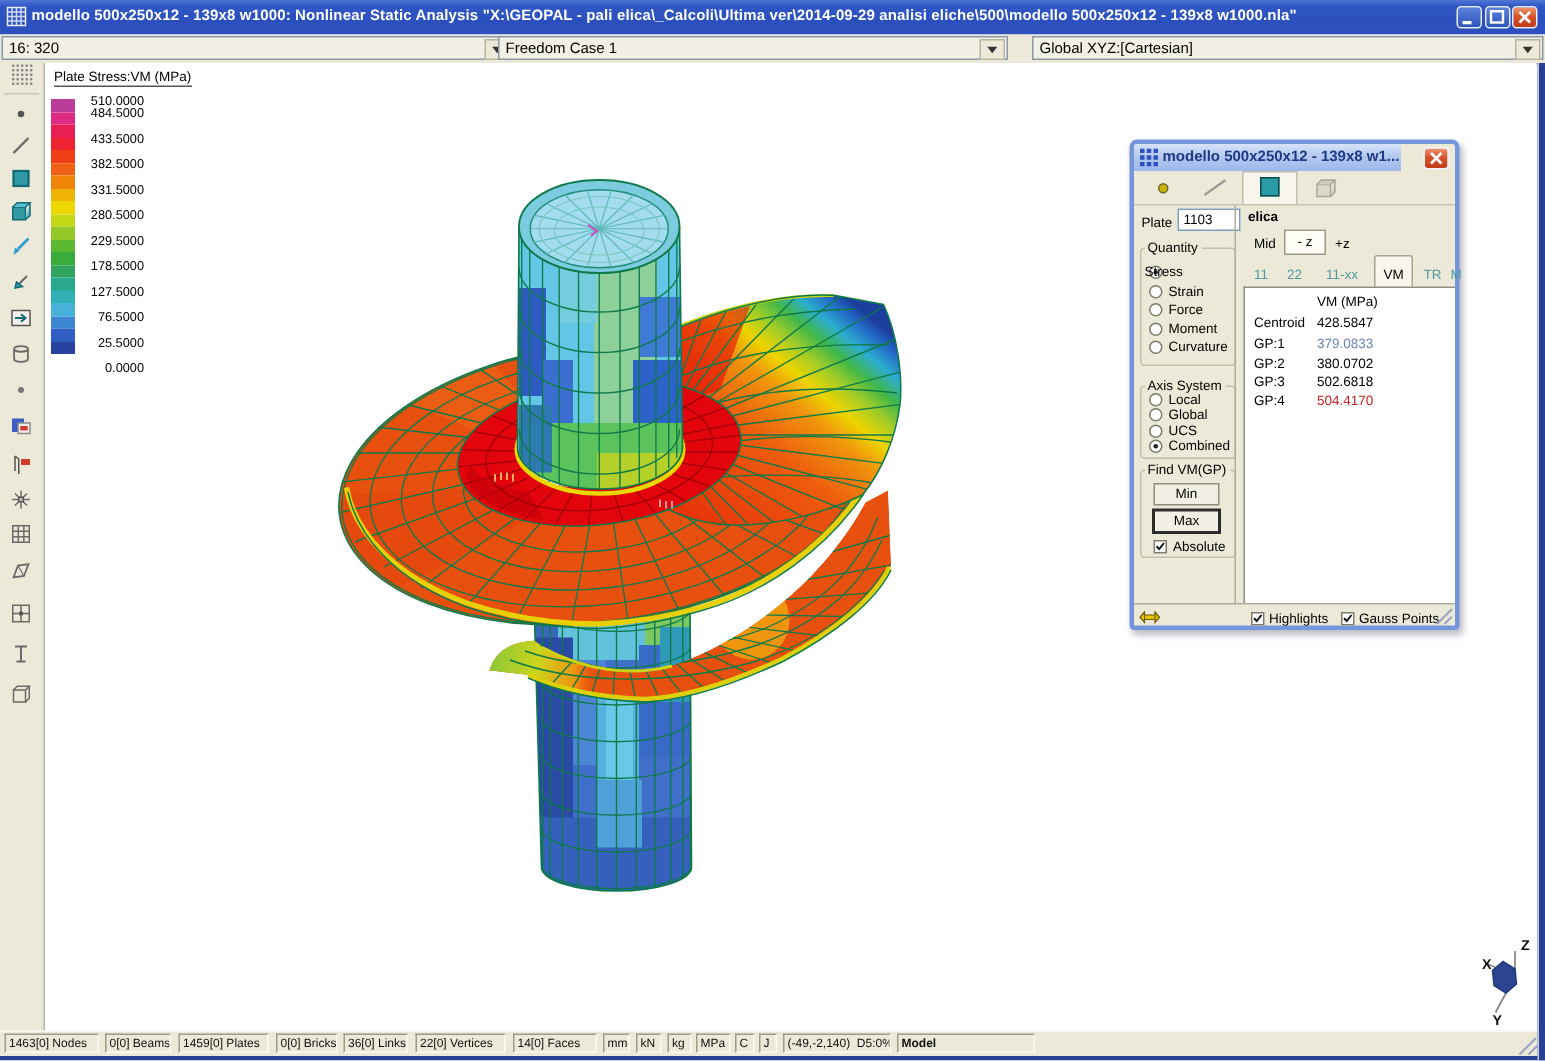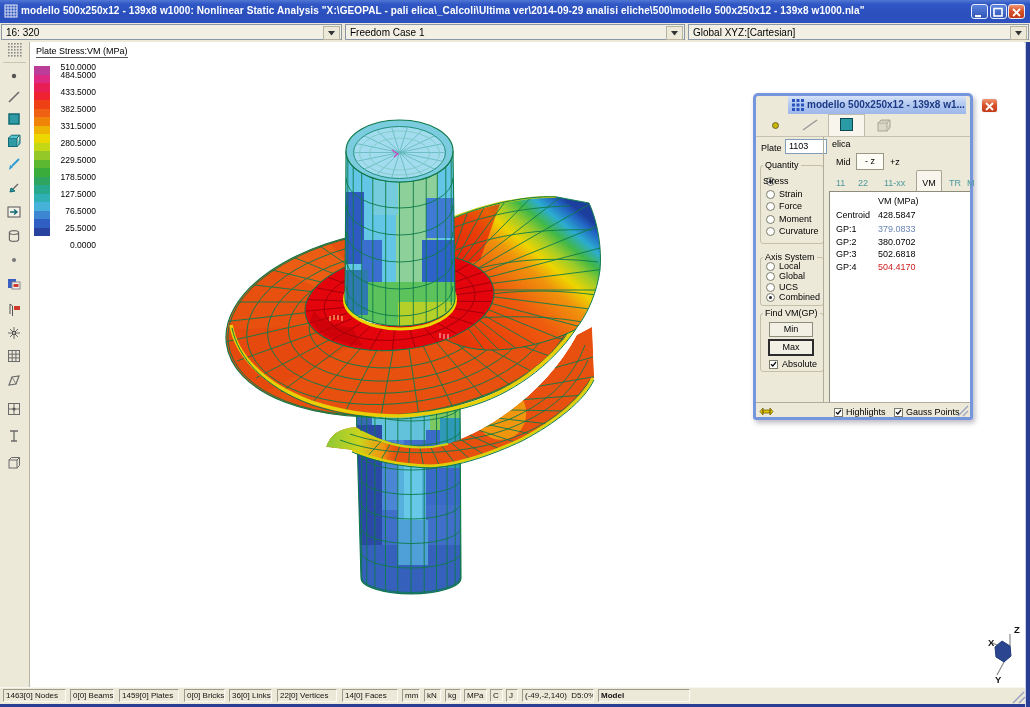--- a/index.html
+++ b/index.html
@@ -57,21 +57,21 @@
  <div class="abs wbtn" id="btn-close"><svg width="15" height="13" viewBox="0 0 15 13">
         <path d="M4,3 L11,10 M11,3 L4,10" stroke="#fff" stroke-width="1.8"></path>
       </svg></div>
 </div>
 <div class="abs" id="comborow">
  <div class="combo" style="left:1px;width:341px;">16: 320<span class="cbtn">
         <svg width="7" height="5">
           <path d="M0,0h7l-3.5,4.5z" fill="#333"></path>
         </svg>
       </span></div>
- <div class="combo" style="left:345px;width:340px;">Freedom Case 1<span class="cbtn">
+ <div class="combo" style="left:332px;width:340px;">Freedom Case 1<span class="cbtn">
         <svg width="7" height="5">
           <path d="M0,0h7l-3.5,4.5z" fill="#333"></path>
         </svg>
       </span></div>
  <div class="combo" style="left:688px;width:341px;">Global XYZ:[Cartesian]<span class="cbtn">
         <svg width="7" height="5">
           <path d="M0,0h7l-3.5,4.5z" fill="#333"></path>
         </svg>
       </span></div>
 </div>
@@ -501,21 +501,21 @@
 <path d="M36,27 L24,22 M44,33 L44,14 M38,42 L31,55" stroke="#8a8a8a" stroke-width="1.2" fill="none"></path>
 <path d="M44,26 L36,21 L29,27 L30,37 L38,42 L45,36 Z" fill="#2b4590" stroke="#203a7a"></path>
 <text x="22" y="26" font-size="9.5" font-weight="bold" fill="#111" font-family="Liberation Sans">X</text>
 <text x="48" y="13" font-size="9.5" font-weight="bold" fill="#111" font-family="Liberation Sans">Z</text>
 <text x="29" y="63" font-size="9.5" font-weight="bold" fill="#111" font-family="Liberation Sans">Y</text>
 </svg>
 <div class="abs" id="dlg" style="left:753px;top:93px;width:220px;height:327px;
  border:3px solid #7596dd;border-radius:5px 5px 3px 3px;background:#ece9d8;
  box-shadow:2px 3px 5px rgba(60,60,90,0.35);box-sizing:border-box;">
 <div class="abs" style="left:0;top:0;width:178px;height:18px;
- background:linear-gradient(180deg,#d7e3f8 0%,#b4c9f0 45%,#9db8ea 100%);border-radius:2px 2px 0 0;margin-left:32px;">
+ background:linear-gradient(180deg,#d7e3f8 0%,#b4c9f0 45%,#9db8ea 100%);border-radius:2px 2px 0 0;">
  <svg class="abs" style="left:4px;top:3px;" width="12" height="12" viewBox="0 0 12 12">
   <g fill="#2a52c0">
           <rect x="0" y="0" width="3" height="3"></rect>
           <rect x="4.5" y="0" width="3" height="3"></rect>
           <rect x="9" y="0" width="3" height="3"></rect>
   <rect x="0" y="4.5" width="3" height="3"></rect>
           <rect x="4.5" y="4.5" width="3" height="3"></rect>
           <rect x="9" y="4.5" width="3" height="3"></rect>
   <rect x="0" y="9" width="3" height="3"></rect>
           <rect x="4.5" y="9" width="3" height="3"></rect>
@@ -576,21 +576,21 @@
     </fieldset>
 <div class="abs" style="left:13px;top:226px;width:44px;height:15px;background:#f2f0e4;border:1px solid #8e8c7c;box-sizing:border-box;font-size:9px;text-align:center;line-height:13px;">Min</div>
 <div class="abs" style="left:12px;top:243px;width:46px;height:17px;background:#f2f0e4;border:2px solid #2c2c2c;box-sizing:border-box;font-size:9px;text-align:center;line-height:13px;">Max</div>
 <div class="abs" style="left:13px;top:264px;width:9px;height:9px;background:#fff;border:1px solid #7c7c6a;box-sizing:border-box;">
  <svg style="display:block" width="7" height="7" viewBox="0 0 7 7">
         <path d="M1,3.2 L2.8,5 L6,1" stroke="#111" stroke-width="1.3" fill="none"></path>
       </svg>
     </div>
 <div class="abs" style="left:26px;top:263px;font-size:9px;">Absolute</div>
 <div class="abs" style="left:67px;top:41px;width:1px;height:265px;background:#b0ad9c;"></div>
-<div class="abs" style="left:76px;top:43px;font-size:9px;">elica</div>
+<div class="abs" style="left:76px;top:43px;font-size:9px;font-weight:bold;">elica</div>
 <div class="abs" style="left:80px;top:61px;font-size:9px;">Mid</div>
 <div class="abs" style="left:100px;top:57px;width:28px;height:17px;background:#fdfdf6;border:1px solid #9b9888;box-sizing:border-box;font-size:9px;text-align:center;line-height:15px;">- z</div>
 <div class="abs" style="left:134px;top:61px;font-size:9px;">+z</div>
 <div class="abs" style="left:80px;top:82px;font-size:9px;color:#4e9a9e;">11</div>
 <div class="abs" style="left:102px;top:82px;font-size:9px;color:#4e9a9e;">22</div>
 <div class="abs" style="left:128px;top:82px;font-size:9px;color:#4e9a9e;">11-xx</div>
 <div class="abs" style="left:160px;top:74px;width:26px;height:22px;background:#f7f5ec;border:1px solid #a8a494;border-bottom:none;border-radius:2px 2px 0 0;box-sizing:border-box;text-align:center;font-size:9px;padding-top:7px;">VM</div>
 <div class="abs" style="left:193px;top:82px;font-size:9px;color:#4e9a9e;">TR</div>
 <div class="abs" style="left:211px;top:82px;font-size:9px;color:#4e9a9e;">М</div>
 <div class="abs" style="left:73px;top:95px;width:141px;height:211px;background:#fff;border-top:1px solid #8e8c7c;border-left:1px solid #8e8c7c;box-sizing:border-box;"></div>

